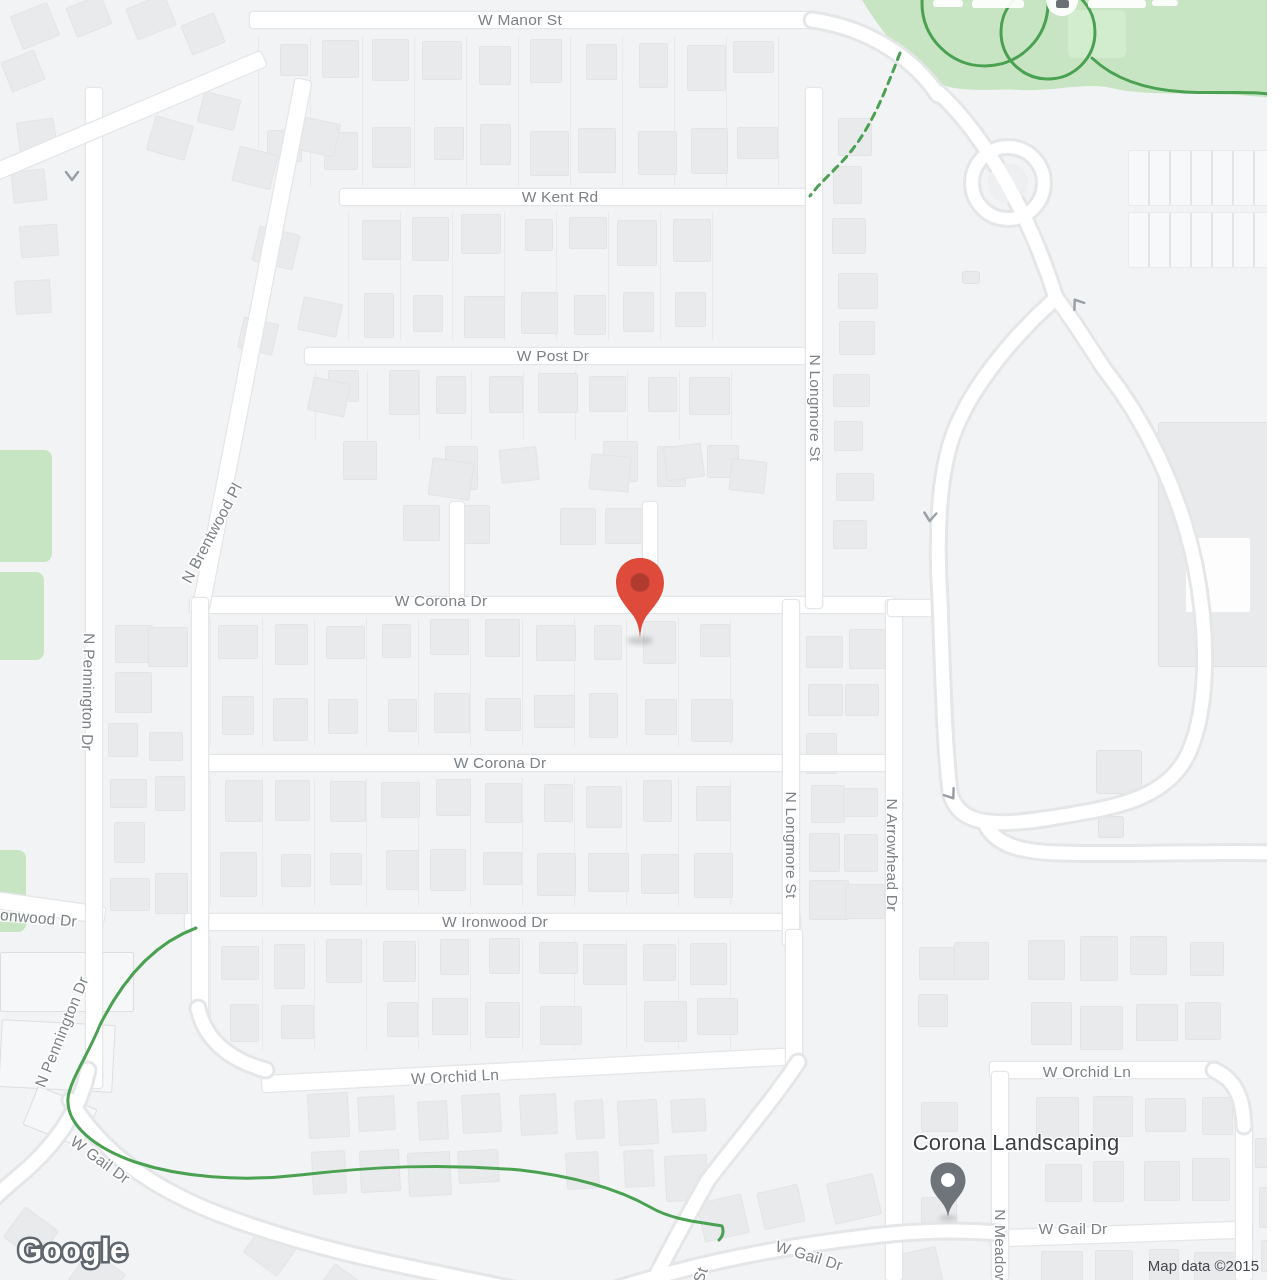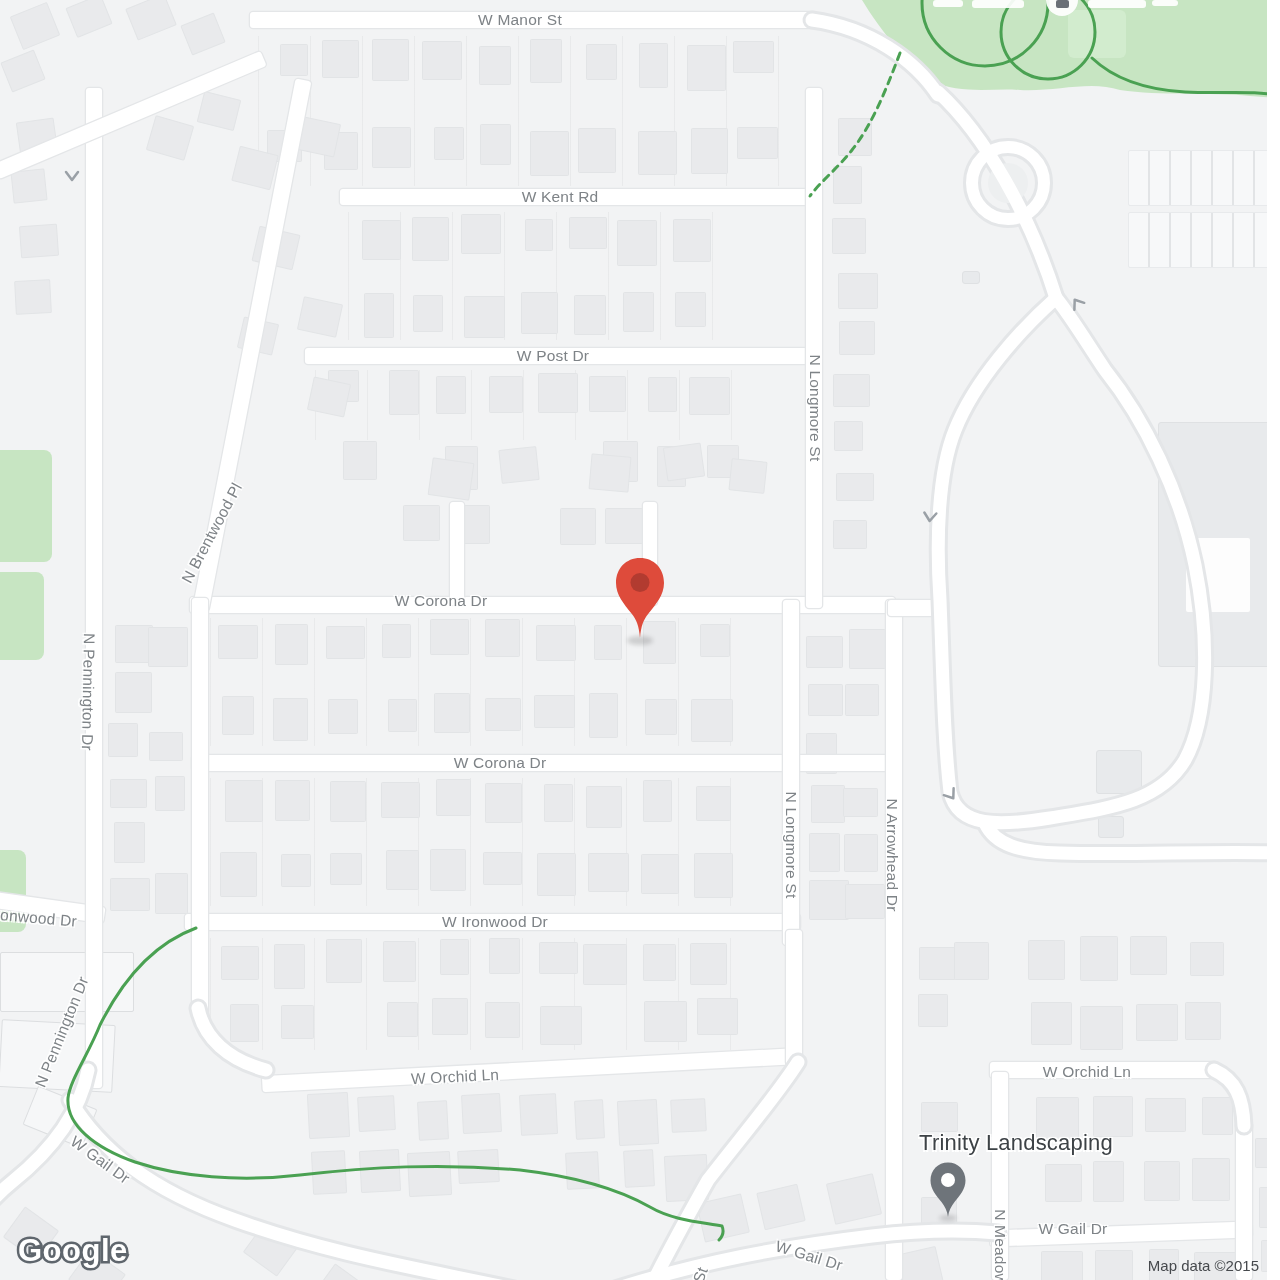--- a/index.html
+++ b/index.html
@@ -373,21 +373,21 @@
       <div class="lbl" style="left: 495px; top: 922px; transform: translate(-50%, -50%) rotate(0deg);">W Ironwood Dr</div>
       <div class="lbl" style="left: 24px; top: 917px; transform: translate(-50%, -50%) rotate(5deg);">W Ironwood Dr</div>
       <div class="lbl" style="left: 455px; top: 1077px; transform: translate(-50%, -50%) rotate(-3deg);">W Orchid Ln</div>
       <div class="lbl" style="left: 1087px; top: 1072px; transform: translate(-50%, -50%) rotate(0deg);">W Orchid Ln</div>
       <div class="lbl" style="left: 62px; top: 1032px; transform: translate(-50%, -50%) rotate(-68deg);">N Pennington Dr</div>
       <div class="lbl" style="left: 100px; top: 1160px; transform: translate(-50%, -50%) rotate(36deg);">W Gail Dr</div>
       <div class="lbl" style="left: 809px; top: 1256px; transform: translate(-50%, -50%) rotate(17deg);">W Gail Dr</div>
       <div class="lbl" style="left: 1073px; top: 1229px; transform: translate(-50%, -50%) rotate(0deg);">W Gail Dr</div>
       <div class="lbl" style="left: 685px; top: 1318px; transform: translate(-50%, -50%) rotate(-70deg);">N Longmore St</div>
       <div class="lbl" style="left: 1000px; top: 1247px; transform: translate(-50%, -50%) rotate(90deg);">N Meadow</div>
-      <div class="poilbl" style="pointer-events: auto; left: 1016px; top: 1143px; transform: translate(-50%, -50%);">Trinity Landscaping</div>
+      <div class="poilbl" style="pointer-events: auto; left: 1016px; top: 1143px; transform: translate(-50%, -50%);">Corona Landscaping</div>
     </div>
 
   <div class="layer" id="markers">
       <div class="pinshadow" style="left: 627px; top: 636px; width: 26px; height: 9px;"></div>
       <div class="pin" style="pointer-events: auto; left: 613px; top: 556px;"><svg width="54" height="86" viewBox="0 0 54 86">
       <path d="M27,2 C13,2 3,12.5 3,27 C3,39 11,48 18.5,57.5 C23.5,63.5 26,70 27,82 C28,70 30.5,63.5 35.5,57.5 C43,48 51,39 51,27 C51,12.5 41,2 27,2 Z" fill="#DE4B3B"></path>
       <circle cx="27" cy="26.5" r="9.5" fill="#B23B30"></circle>
         </svg></div>
       <div class="pinshadow" style="left: 939px; top: 1215px; width: 18px; height: 6px;"></div>
       <div class="pin" style="pointer-events: auto; left: 928px; top: 1161px;"><svg width="40" height="58" viewBox="0 0 40 58">

